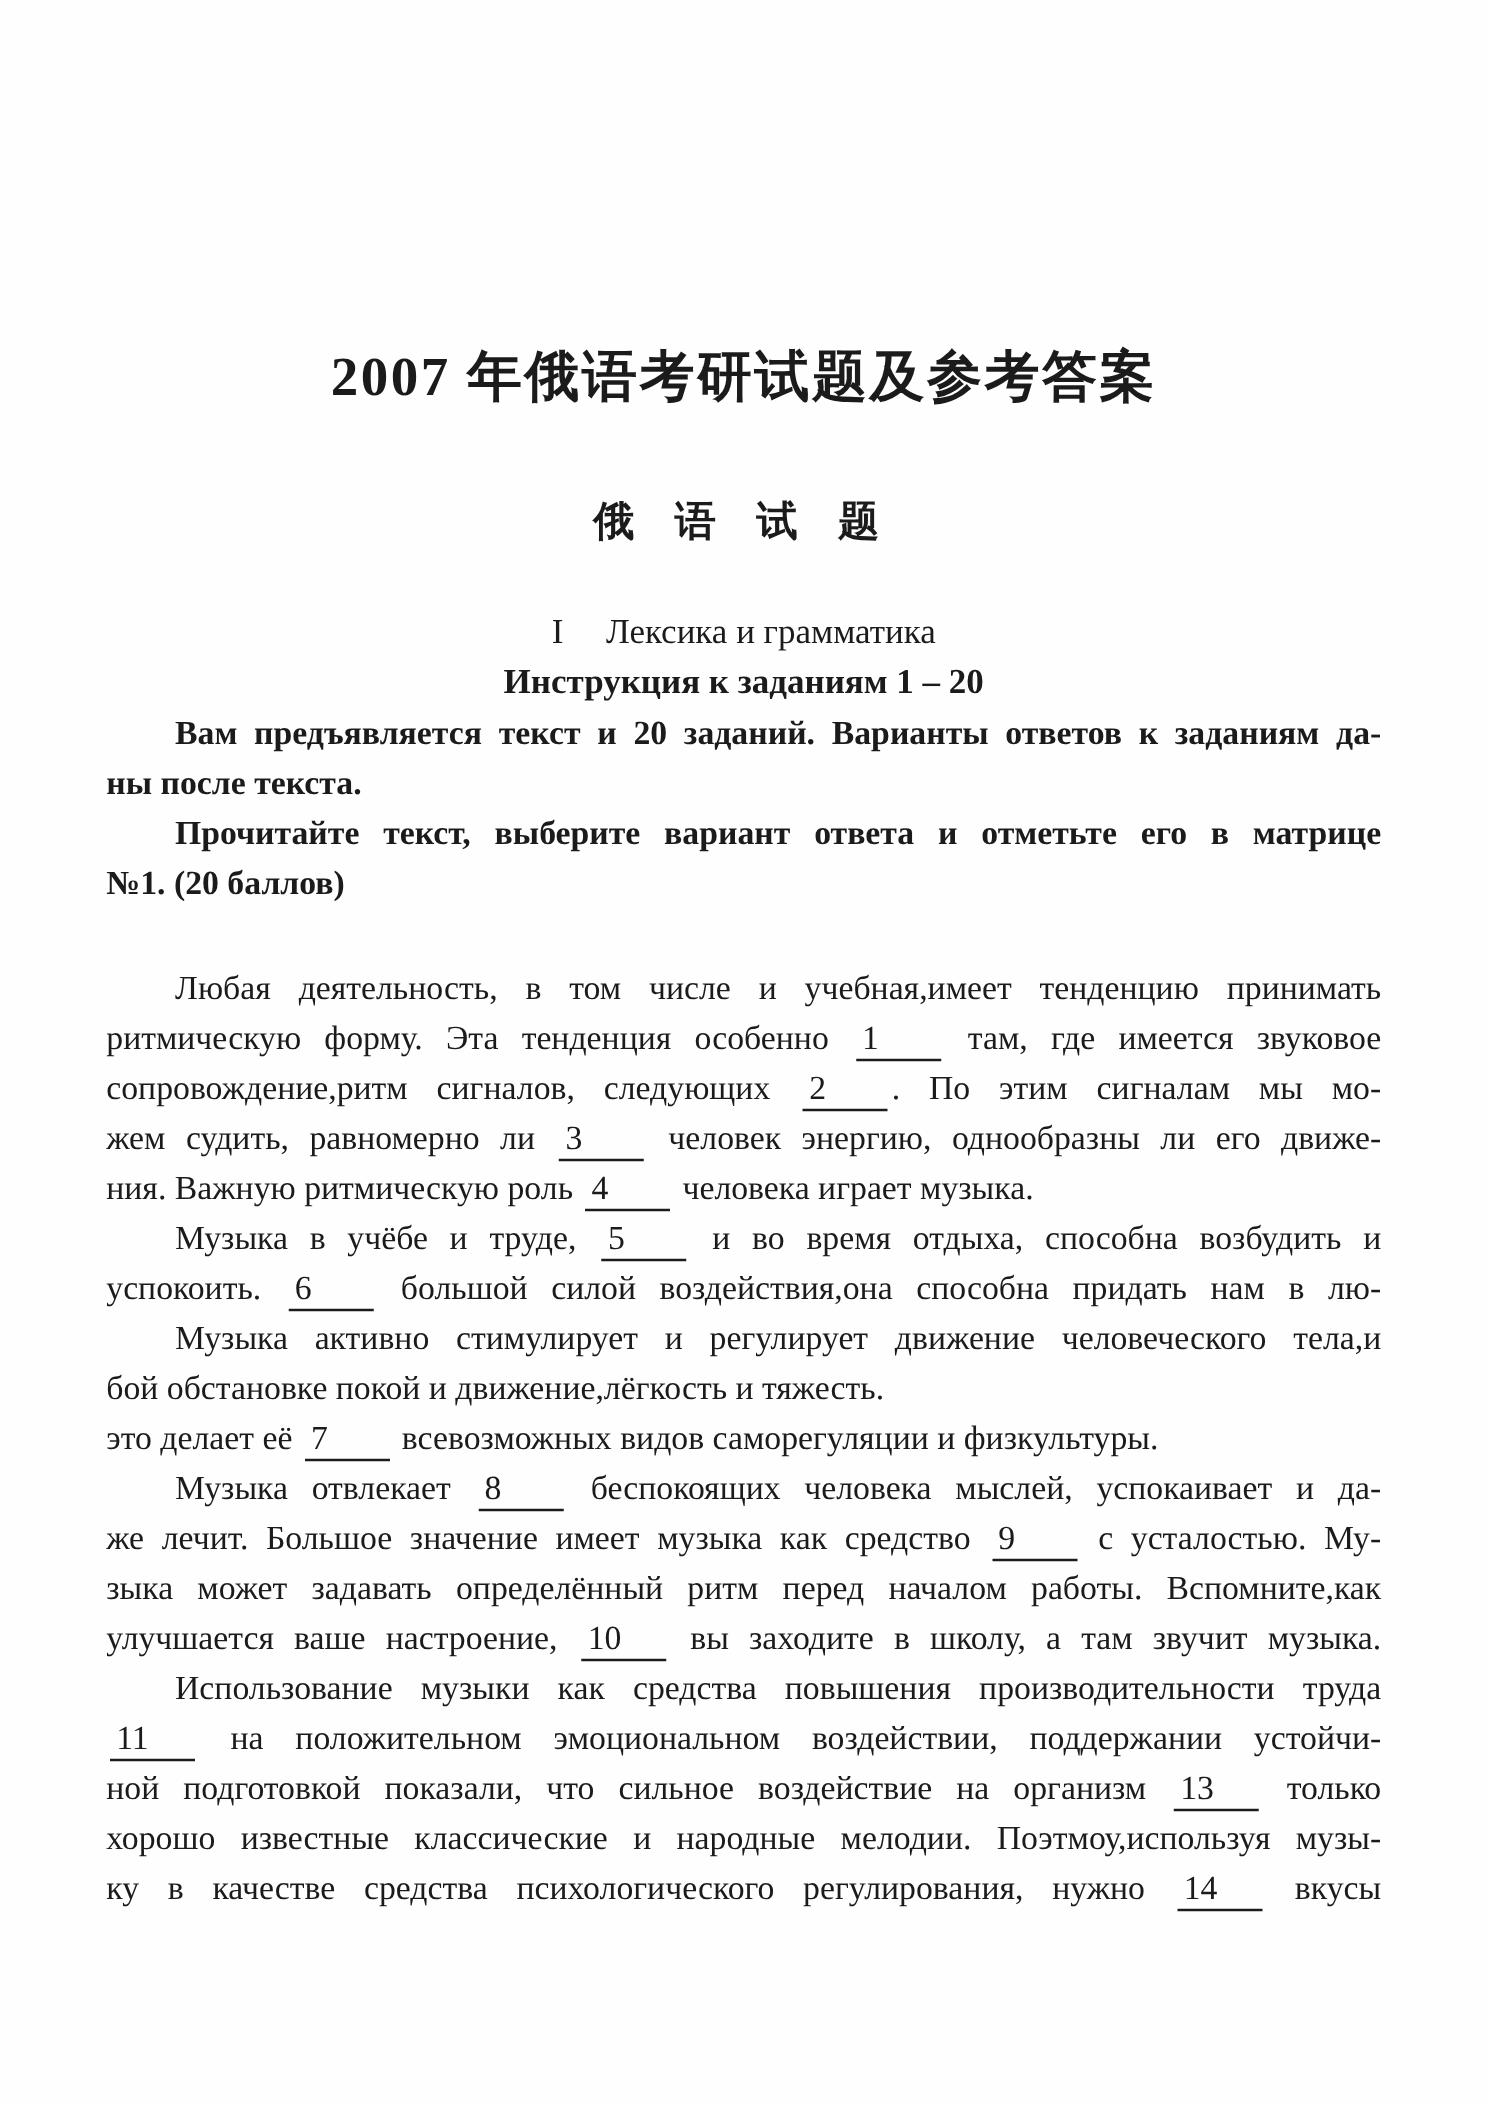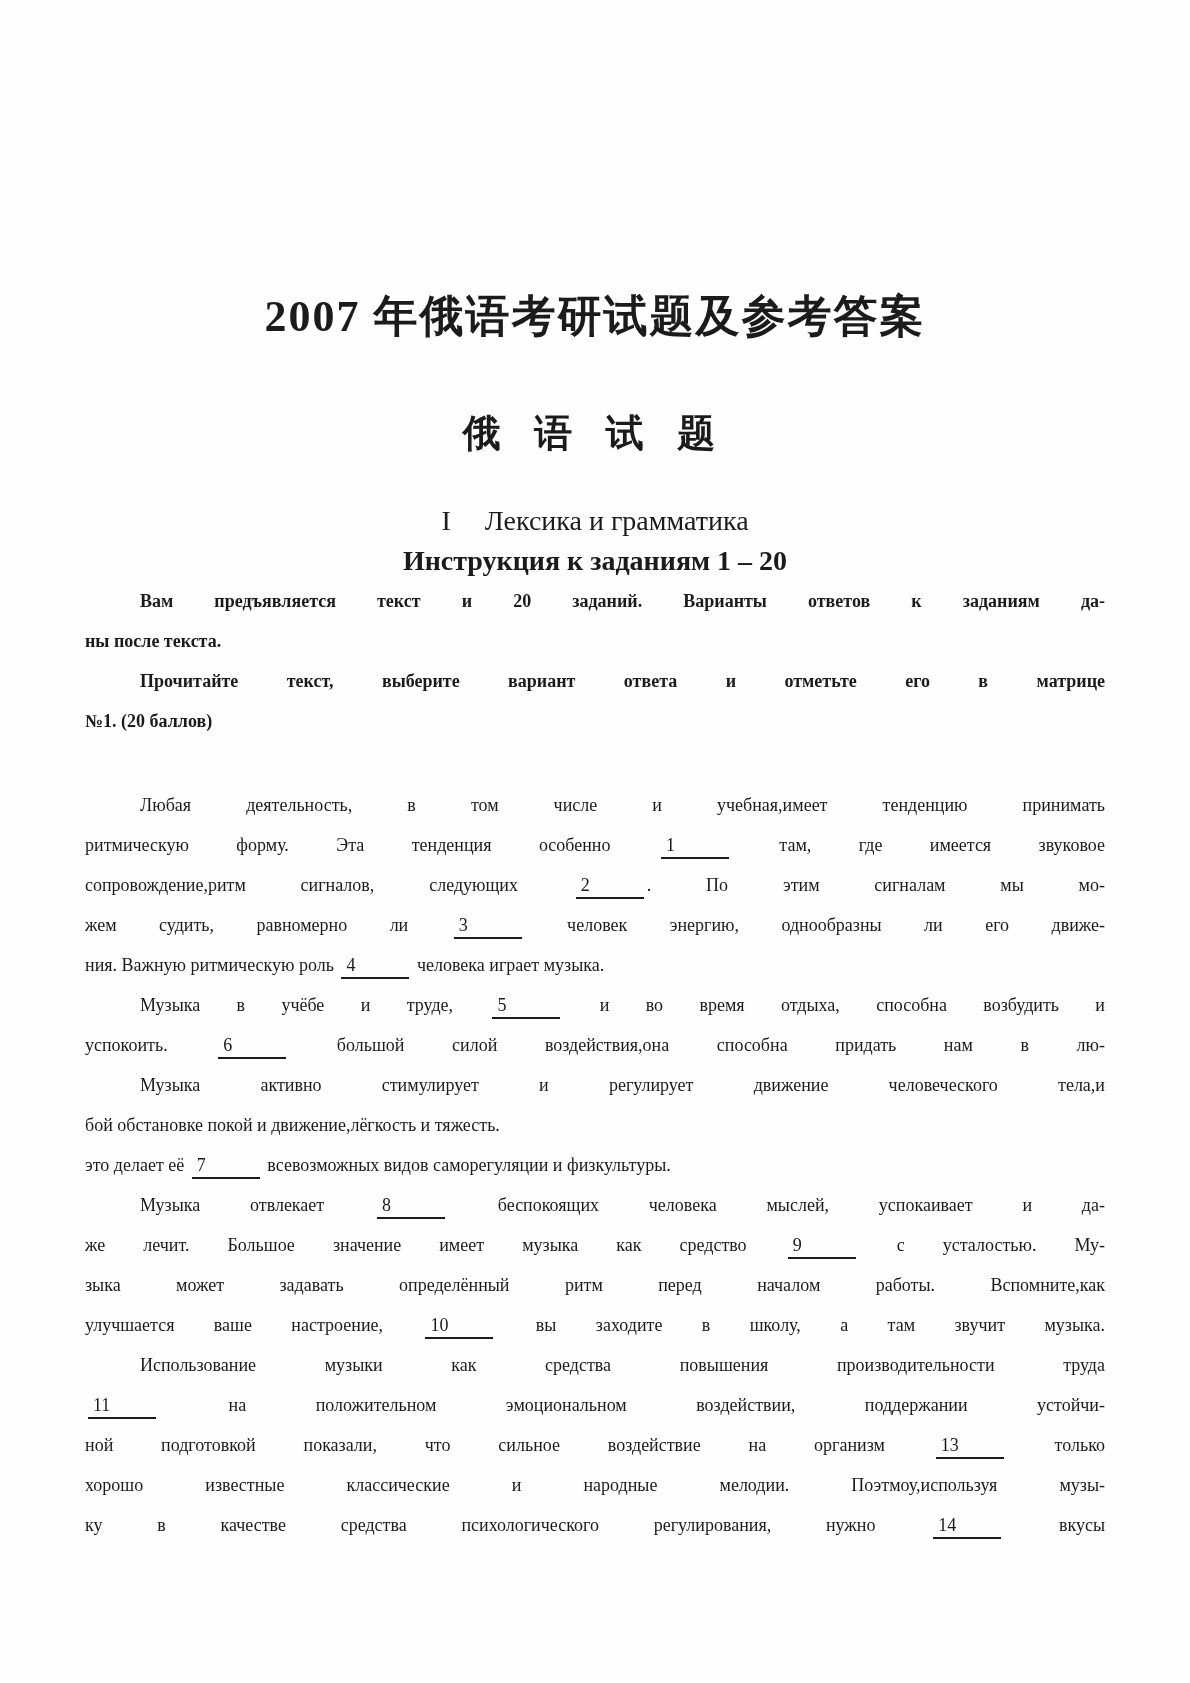--- a/index.html
+++ b/index.html
@@ -15,30 +15,30 @@
   }
   .page {
     box-sizing: border-box;
     width: 1190px;
     height: 1683px;
     padding: 278px 85px 0 85px;
     background: #fefefe;
     overflow: hidden;
   }
   .title-cn {
-    margin: 15px;
+    margin: 0;
     font-size: 44px;
     font-weight: 700;
     line-height: 48px;
     text-align: center;
     letter-spacing: 2px;
   }
   .subtitle-cn {
     margin: 70px 0 0 0;
-    font-size: 38px;
+    font-size: 33px;
     font-weight: 700;
     line-height: 44px;
     text-align: center;
     letter-spacing: 12px;
   }
   .sec-heading {
     margin-top: 46px;
     font-size: 28px;
     font-weight: 400;
     line-height: 40px;
@@ -47,21 +47,21 @@
   .sec-heading .numeral {
     display: inline-block;
     margin-right: 34px;
   }
   .instr-heading {
     font-size: 28px;
     font-weight: 700;
     line-height: 40px;
     text-align: center;
   }
-  .lines { font-size: 18px; }
+  .lines { font-size: 27px; }
   #instruction-lines { font-weight: 700; }
   #passage-lines { margin-top: 44px; }
   .tline {
     line-height: 40px;
     text-align: justify;
     text-align-last: left;
   }
   .tline.full { text-align-last: justify; }
   .tline.indent { text-indent: 55px; }
   .blank {

